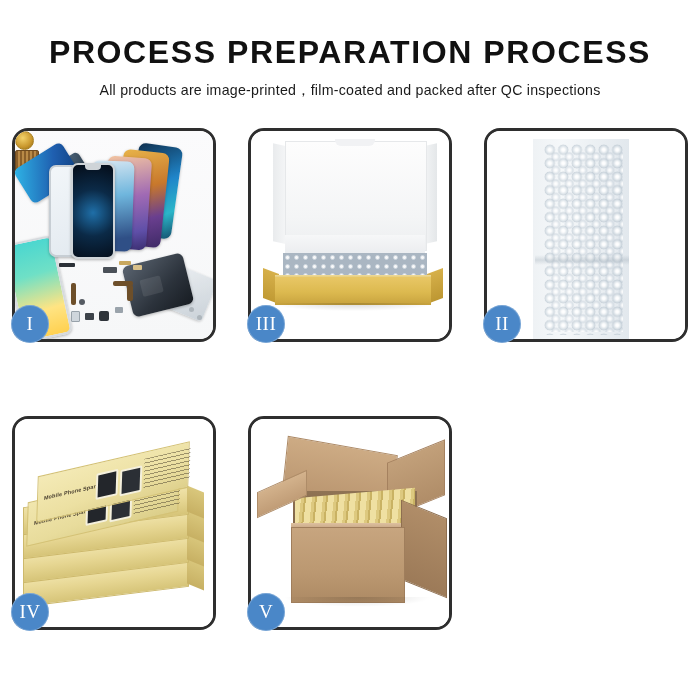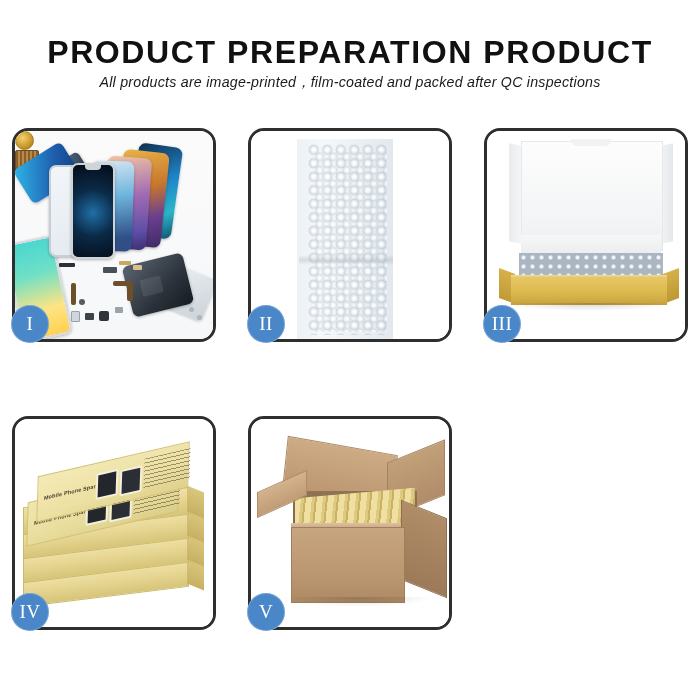--- a/index.html
+++ b/index.html
@@ -29,28 +29,27 @@
   .title {
     font-family: "Liberation Sans", sans-serif;
     font-size: 32px;
     font-weight: bold;
     letter-spacing: 1.6px;
     color: #111111;
     line-height: 1.05;
     white-space: nowrap;
   }
   .subtitle {
-    margin-top: 3px;
+    margin-top: 11px;
     font-family: "Liberation Sans", sans-serif;
     font-size: 14.2px;
     font-weight: normal;
     letter-spacing: 0.25px;
     color: #1a1a1a;
     white-space: nowrap;
-    font-style: italic;
   }
 
   
   .grid {
     position: absolute;
     left: 12px;
     top: 128px;
     width: 676px;
     display: grid;
     grid-template-columns: repeat(3, 204px);
@@ -372,21 +371,21 @@
     position:absolute; left:18px; top:154px; width:164px; height:10px;
     background: radial-gradient(ellipse at 45% 0%, rgba(0,0,0,.13), rgba(0,0,0,0) 70%);
   }
 </style>
 </head>
 <body>
 
 <div class="page">
 
   <div class="header">
-    <div class="title">PRODUCT PREPARATION PRODUCT</div>
+    <div class="title">PROCESS PREPARATION PROCESS</div>
     <div class="subtitle">All products are image-printed，film-coated and packed after QC inspections</div>
   </div>
 
   <div class="grid">
 
     <div class="panel">
       <div class="panel-inner p1">
         <div class="ph ph-blue-tilt"></div>
         <div class="ph ph-blue-tilt2"></div>
         <div class="ph ph-fan1"></div>
@@ -415,47 +414,47 @@
         <div class="pt pt-sm6"></div>
         <div class="pt pt-sm7"></div>
         <div class="pt pt-sm8"></div>
         <div class="pt pt-sm9"></div>
         <div class="pt pt-sm10"></div>
       </div>
       <div class="badge">I</div>
     </div>
 
     <div class="panel">
-      <div class="panel-inner p2">
-        <div class="bw-sheet"></div>
-        <div class="bw-bubbles"></div>
-        <div class="bw-bubbles2"></div>
-        <div class="bw-crease"></div>
-      </div>
-      <div class="badge">II</div>
-    </div>
-
-    <div class="panel">
       <div class="panel-inner p3">
         <div class="b3-lid-left"></div>
         <div class="b3-lid-right"></div>
         <div class="b3-lid"></div>
         <div class="b3-lid-notch"></div>
         <div class="b3-foam"></div>
         <div class="b3-bubble-row"></div>
         <div class="b3-front-l"></div>
         <div class="b3-front-r"></div>
         <div class="b3-edge"></div>
         <div class="b3-front"></div>
         <div class="b3-shadow"></div>
       </div>
       <div class="badge">III</div>
     </div>
 
     <div class="panel">
+      <div class="panel-inner p2">
+        <div class="bw-sheet"></div>
+        <div class="bw-bubbles"></div>
+        <div class="bw-bubbles2"></div>
+        <div class="bw-crease"></div>
+      </div>
+      <div class="badge">II</div>
+    </div>
+
+    <div class="panel">
       <div class="panel-inner p4">
         <div class="stack">
           <div class="sbx sbx-1">
               <div class="side"></div>
             </div>
           <div class="sbx sbx-2">
               <div class="side"></div>
             </div>
           <div class="sbx sbx-3">
               <div class="side"></div>

